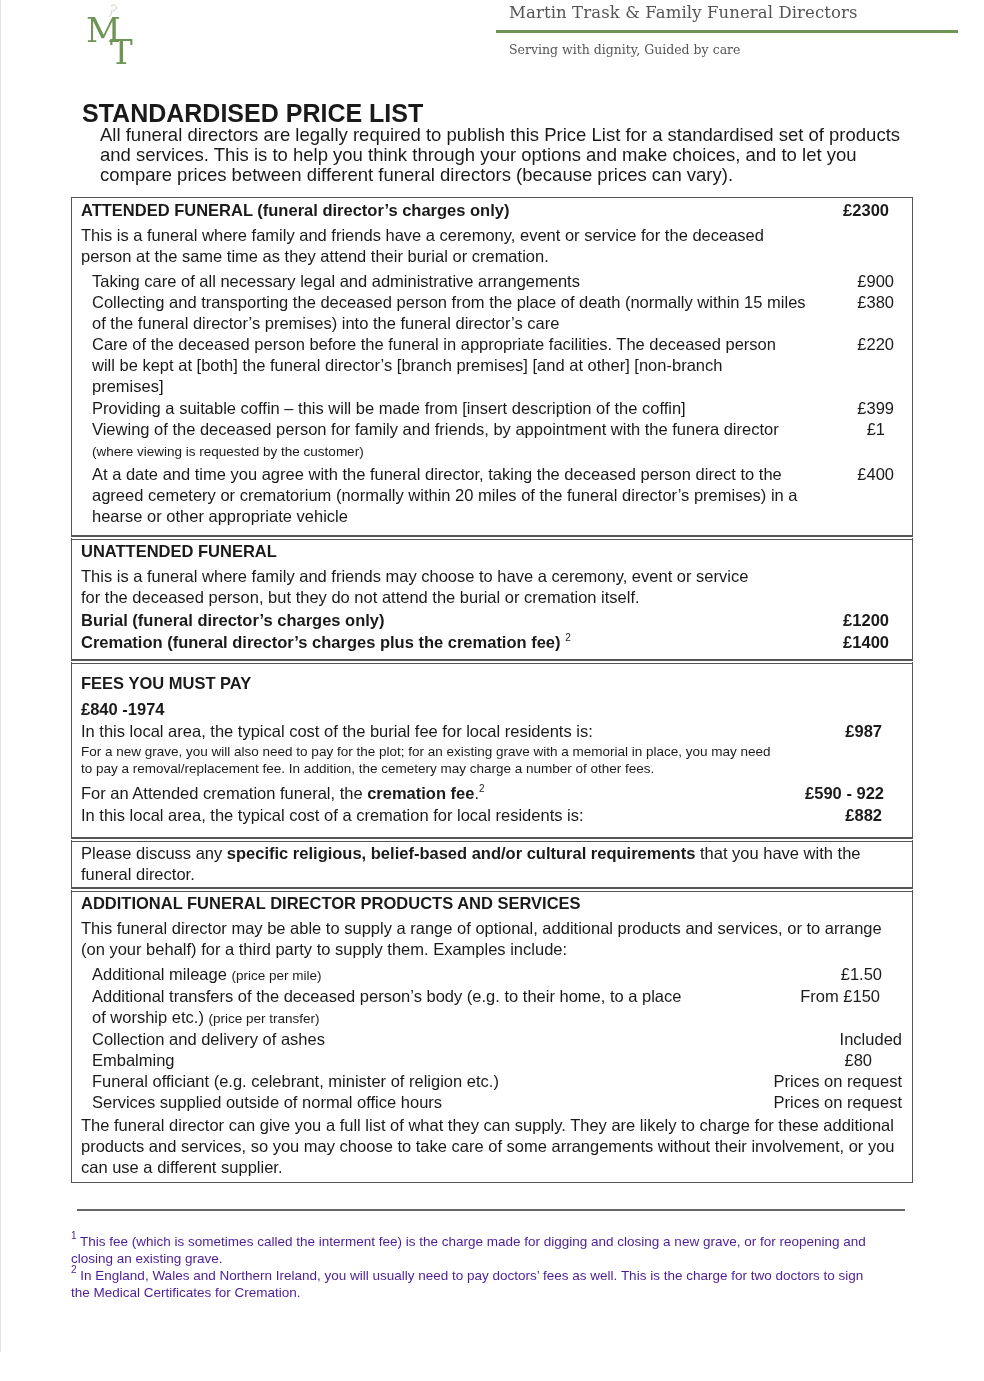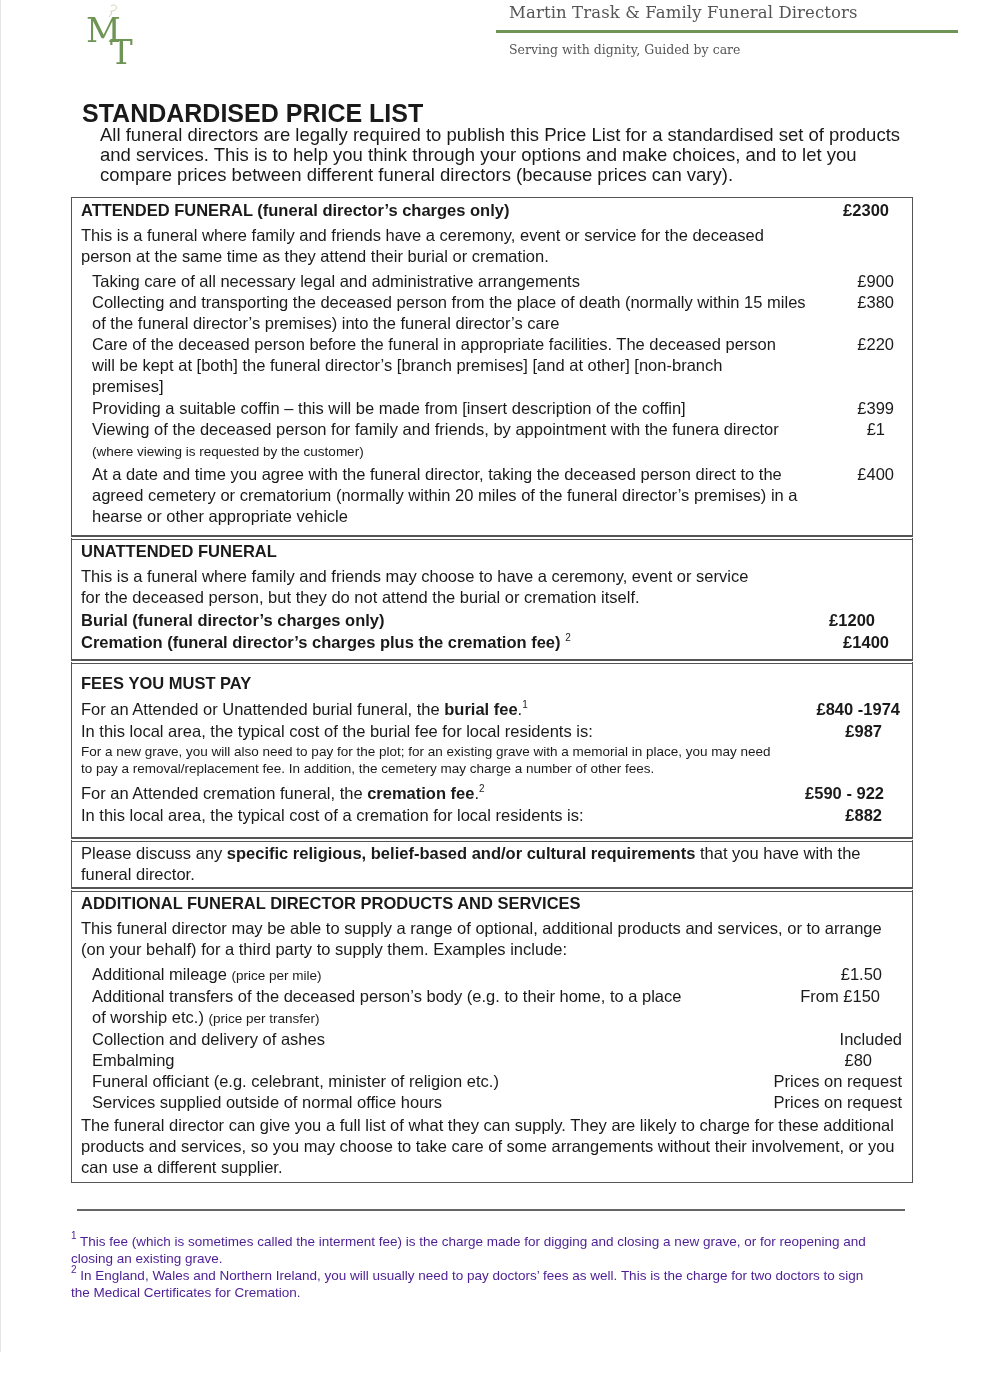--- a/index.html
+++ b/index.html
@@ -86,32 +86,31 @@
         <span class="price">£400</span>
       </div>
     </div>
   </div>
 
   <div class="box double-top" style="top:536px;height:124px;padding:0 18px 0 9px;">
     <div class="h" style="margin-top:2px;">UNATTENDED FUNERAL</div>
     <div class="p" style="margin-top:5px;width:690px;">This is a funeral where family and friends may choose to have a ceremony, event or service for the deceased person, but they do not attend the burial or cremation itself.</div>
     <div class="row h" style="margin-top:3px;">
       <span>Burial (funeral director’s charges only)</span>
-      <span class="price" style="margin-right:19px;">£1200</span>
+      <span class="price" style="margin-right:5px;">£1200</span>
     </div>
     <div class="row h" style="margin-top:3px;">
       <span><span>Cremation (funeral director’s charges plus the cremation fee)</span> <sup style="font-weight:normal;">2</sup></span>
       <span class="price" style="margin-right:5px;">£1400</span>
     </div>
   </div>
 
   <div class="box double-top" style="top:660px;height:178px;padding:0 12px 0 9px;">
     <div class="h" style="margin-top:10px;">FEES YOU MUST PAY</div>
     <div class="row p" style="margin-top:6px;">
-      <span><span>For an Attended or Unattended burial funeral, the </span><b>burial fee</b><span>.</span><sup>1</sup></span>
       <span class="price bold">£840 -1974</span>
     </div>
     <div class="row p" style="margin-top:1px;gap:15px;">
       <span>In this local area, the typical cost of the burial fee for local residents is:</span>
       <span class="price bold" style="margin-right:18px;">£987</span>
     </div>
     <div class="xs" style="width:700px;margin-top:2px;">For a new grave, you will also need to pay for the plot; for an existing grave with a memorial in place, you may need to pay a removal/replacement fee. In addition, the cemetery may charge a number of other fees.</div>
     <div class="row p" style="margin-top:6px;">
       <span><span>For an Attended cremation funeral, the </span><b>cremation fee</b><span>.</span><sup>2</sup></span>
       <span class="price bold" style="margin-right:16px;">£590 - 922</span>

